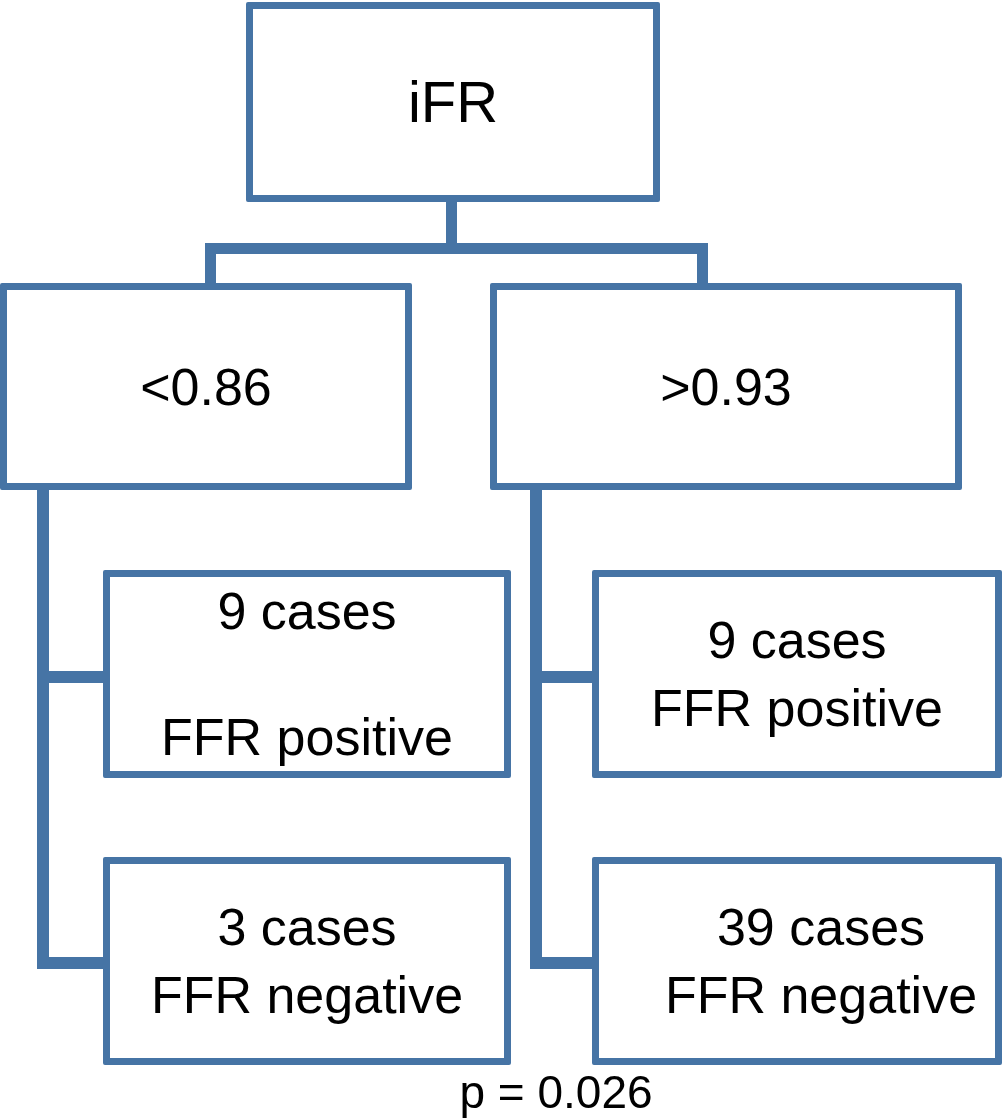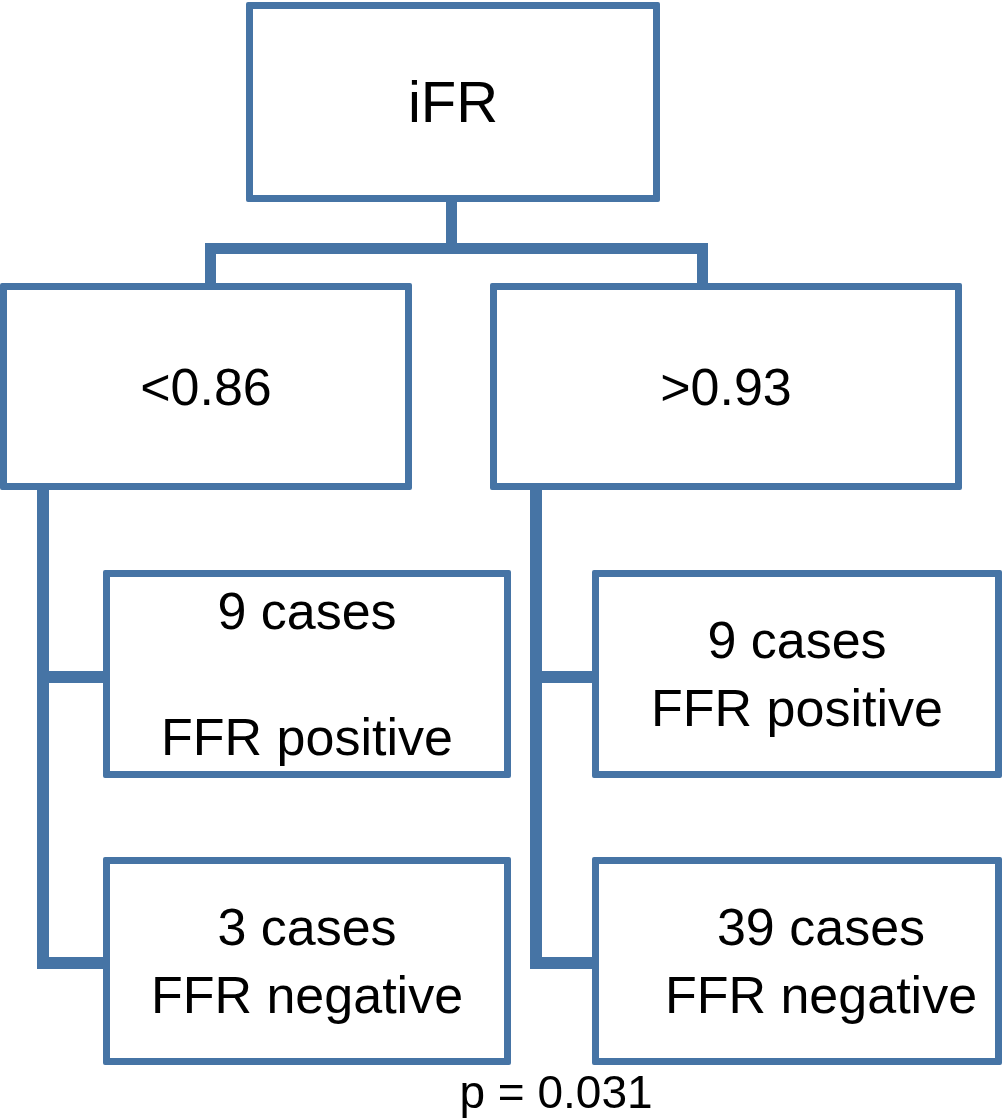--- a/index.html
+++ b/index.html
@@ -87,15 +87,15 @@
   <div class="node" style="left:592px; top:570px; width:410px; height:208px;">
     <span>9 cases</span>
     <span>FFR positive</span>
   </div>
 
   <div class="node" style="left:592px; top:857px; width:410px; height:208px;padding-left:48px;">
     <span>39 cases</span>
     <span>FFR negative</span>
   </div>
 
-  <div class="p-label">p = 0.031</div>
+  <div class="p-label">p = 0.026</div>
 
 </div>
 
 </body></html>

